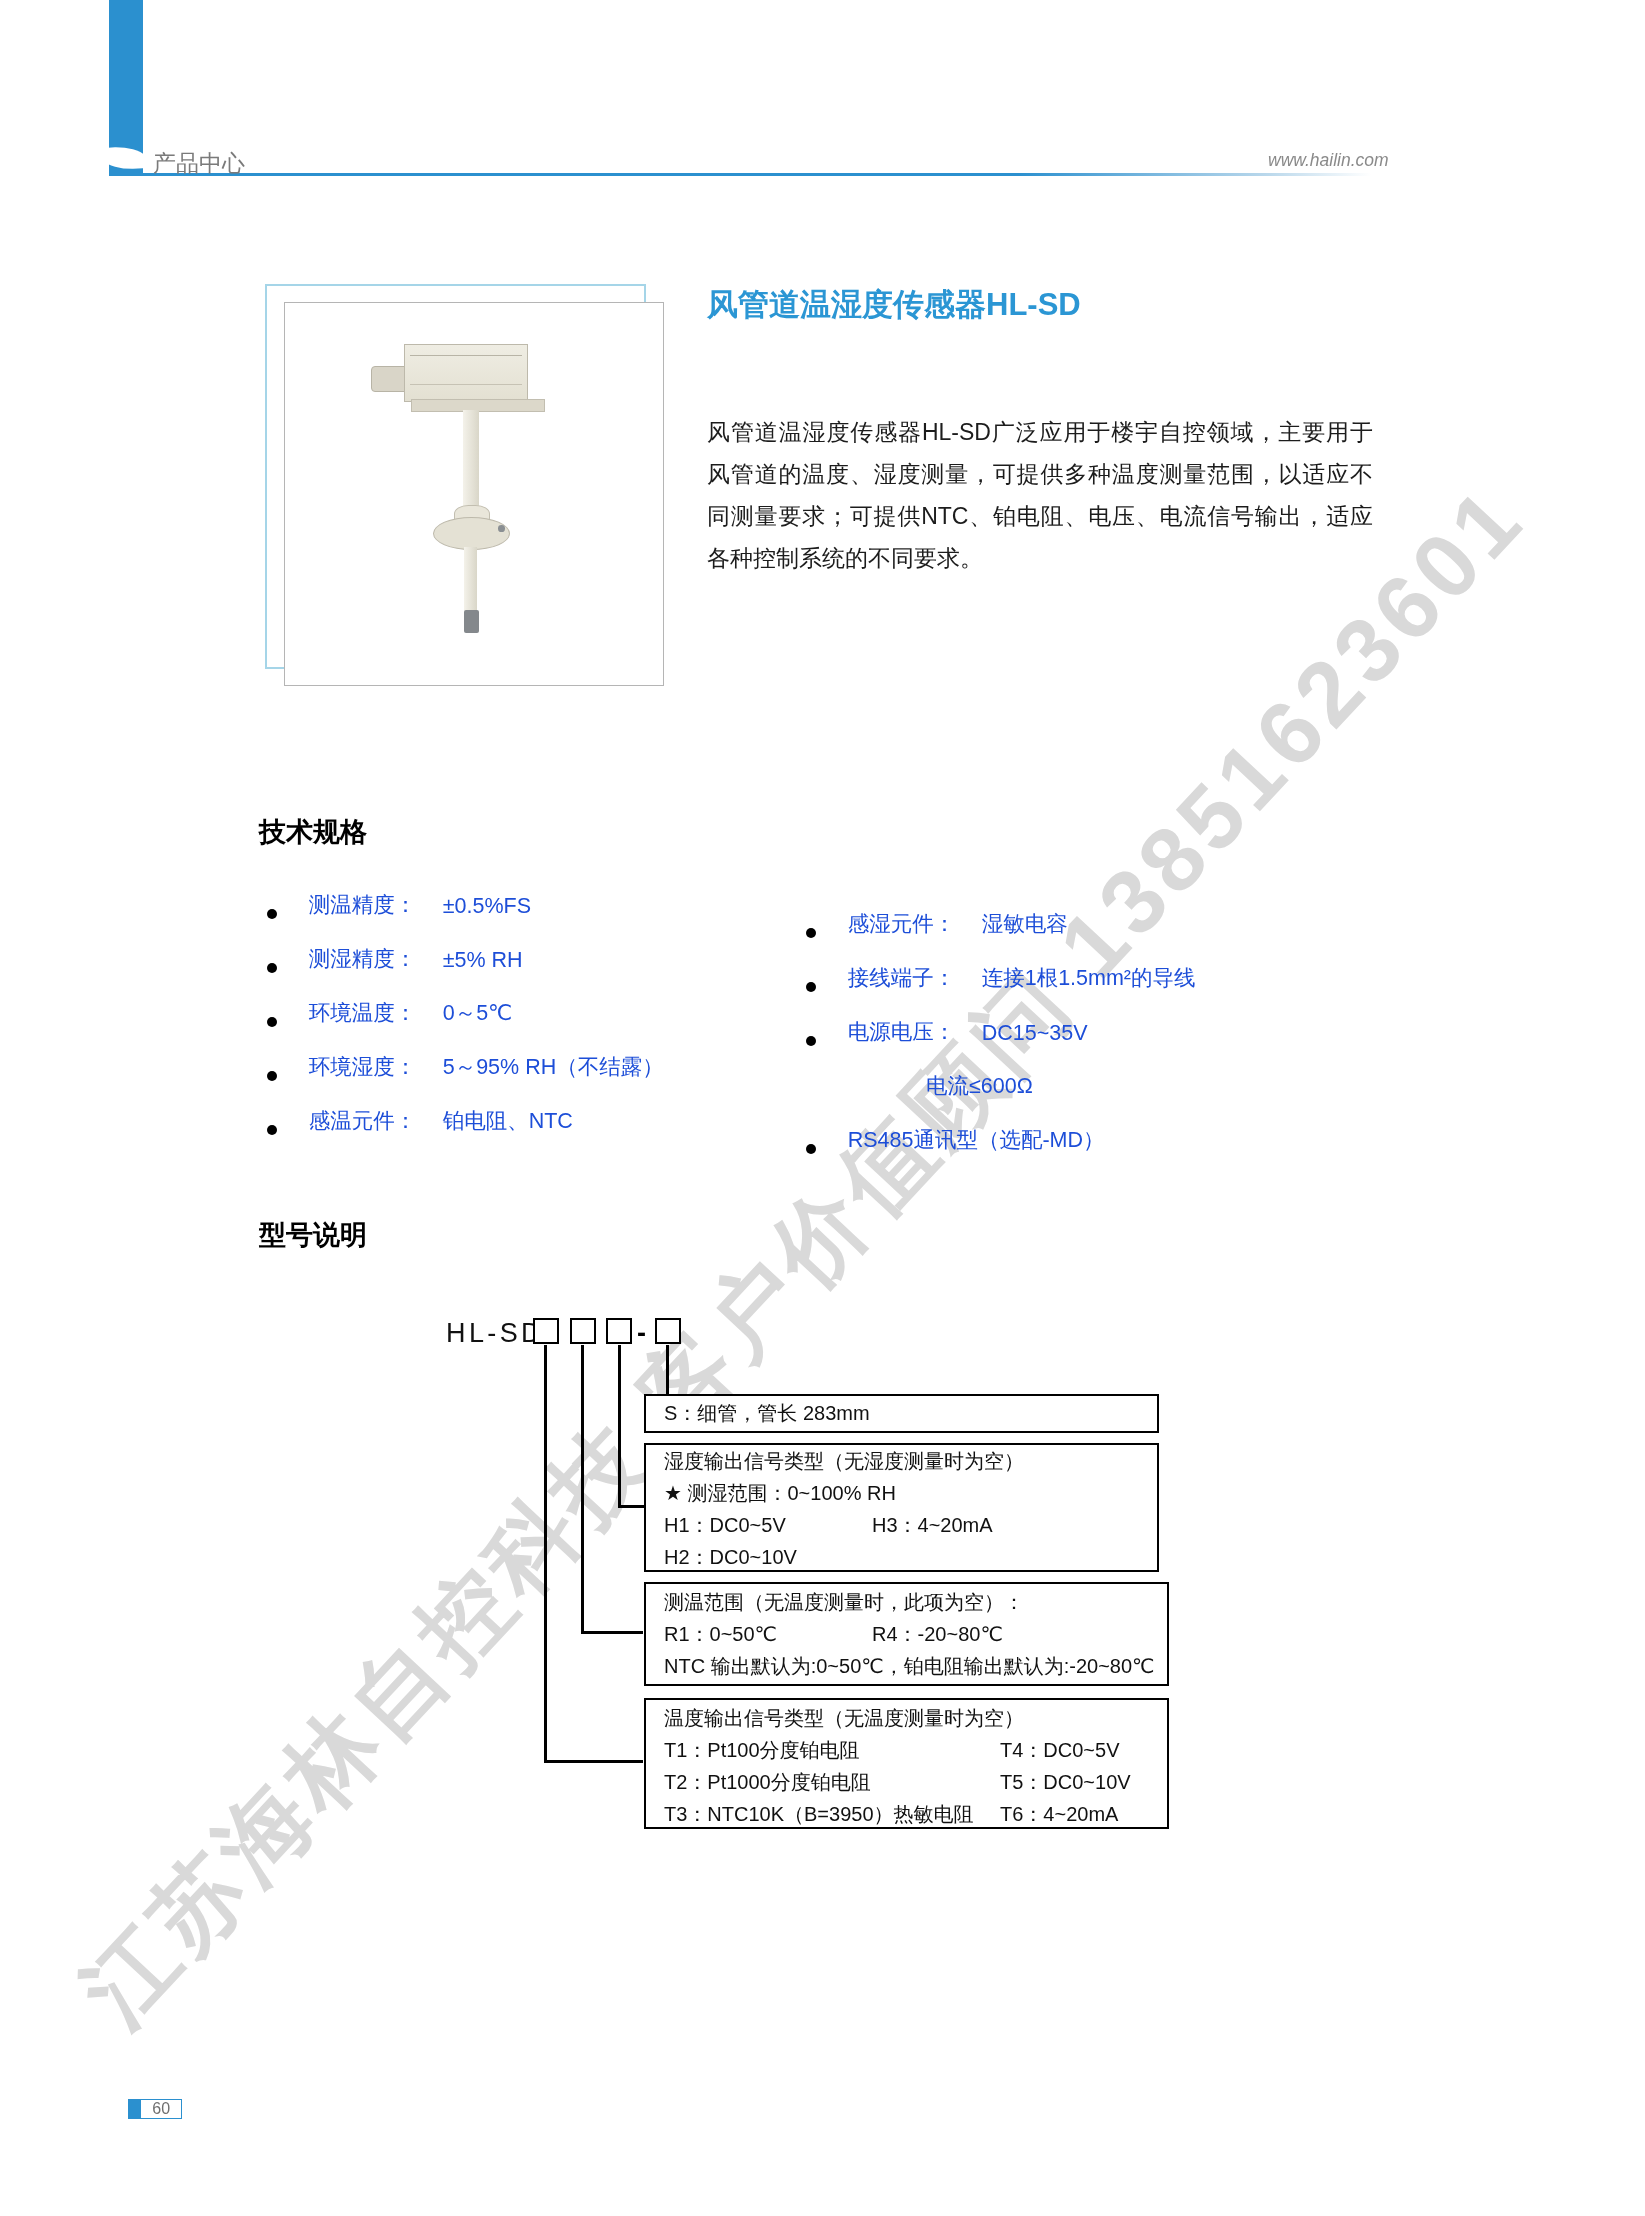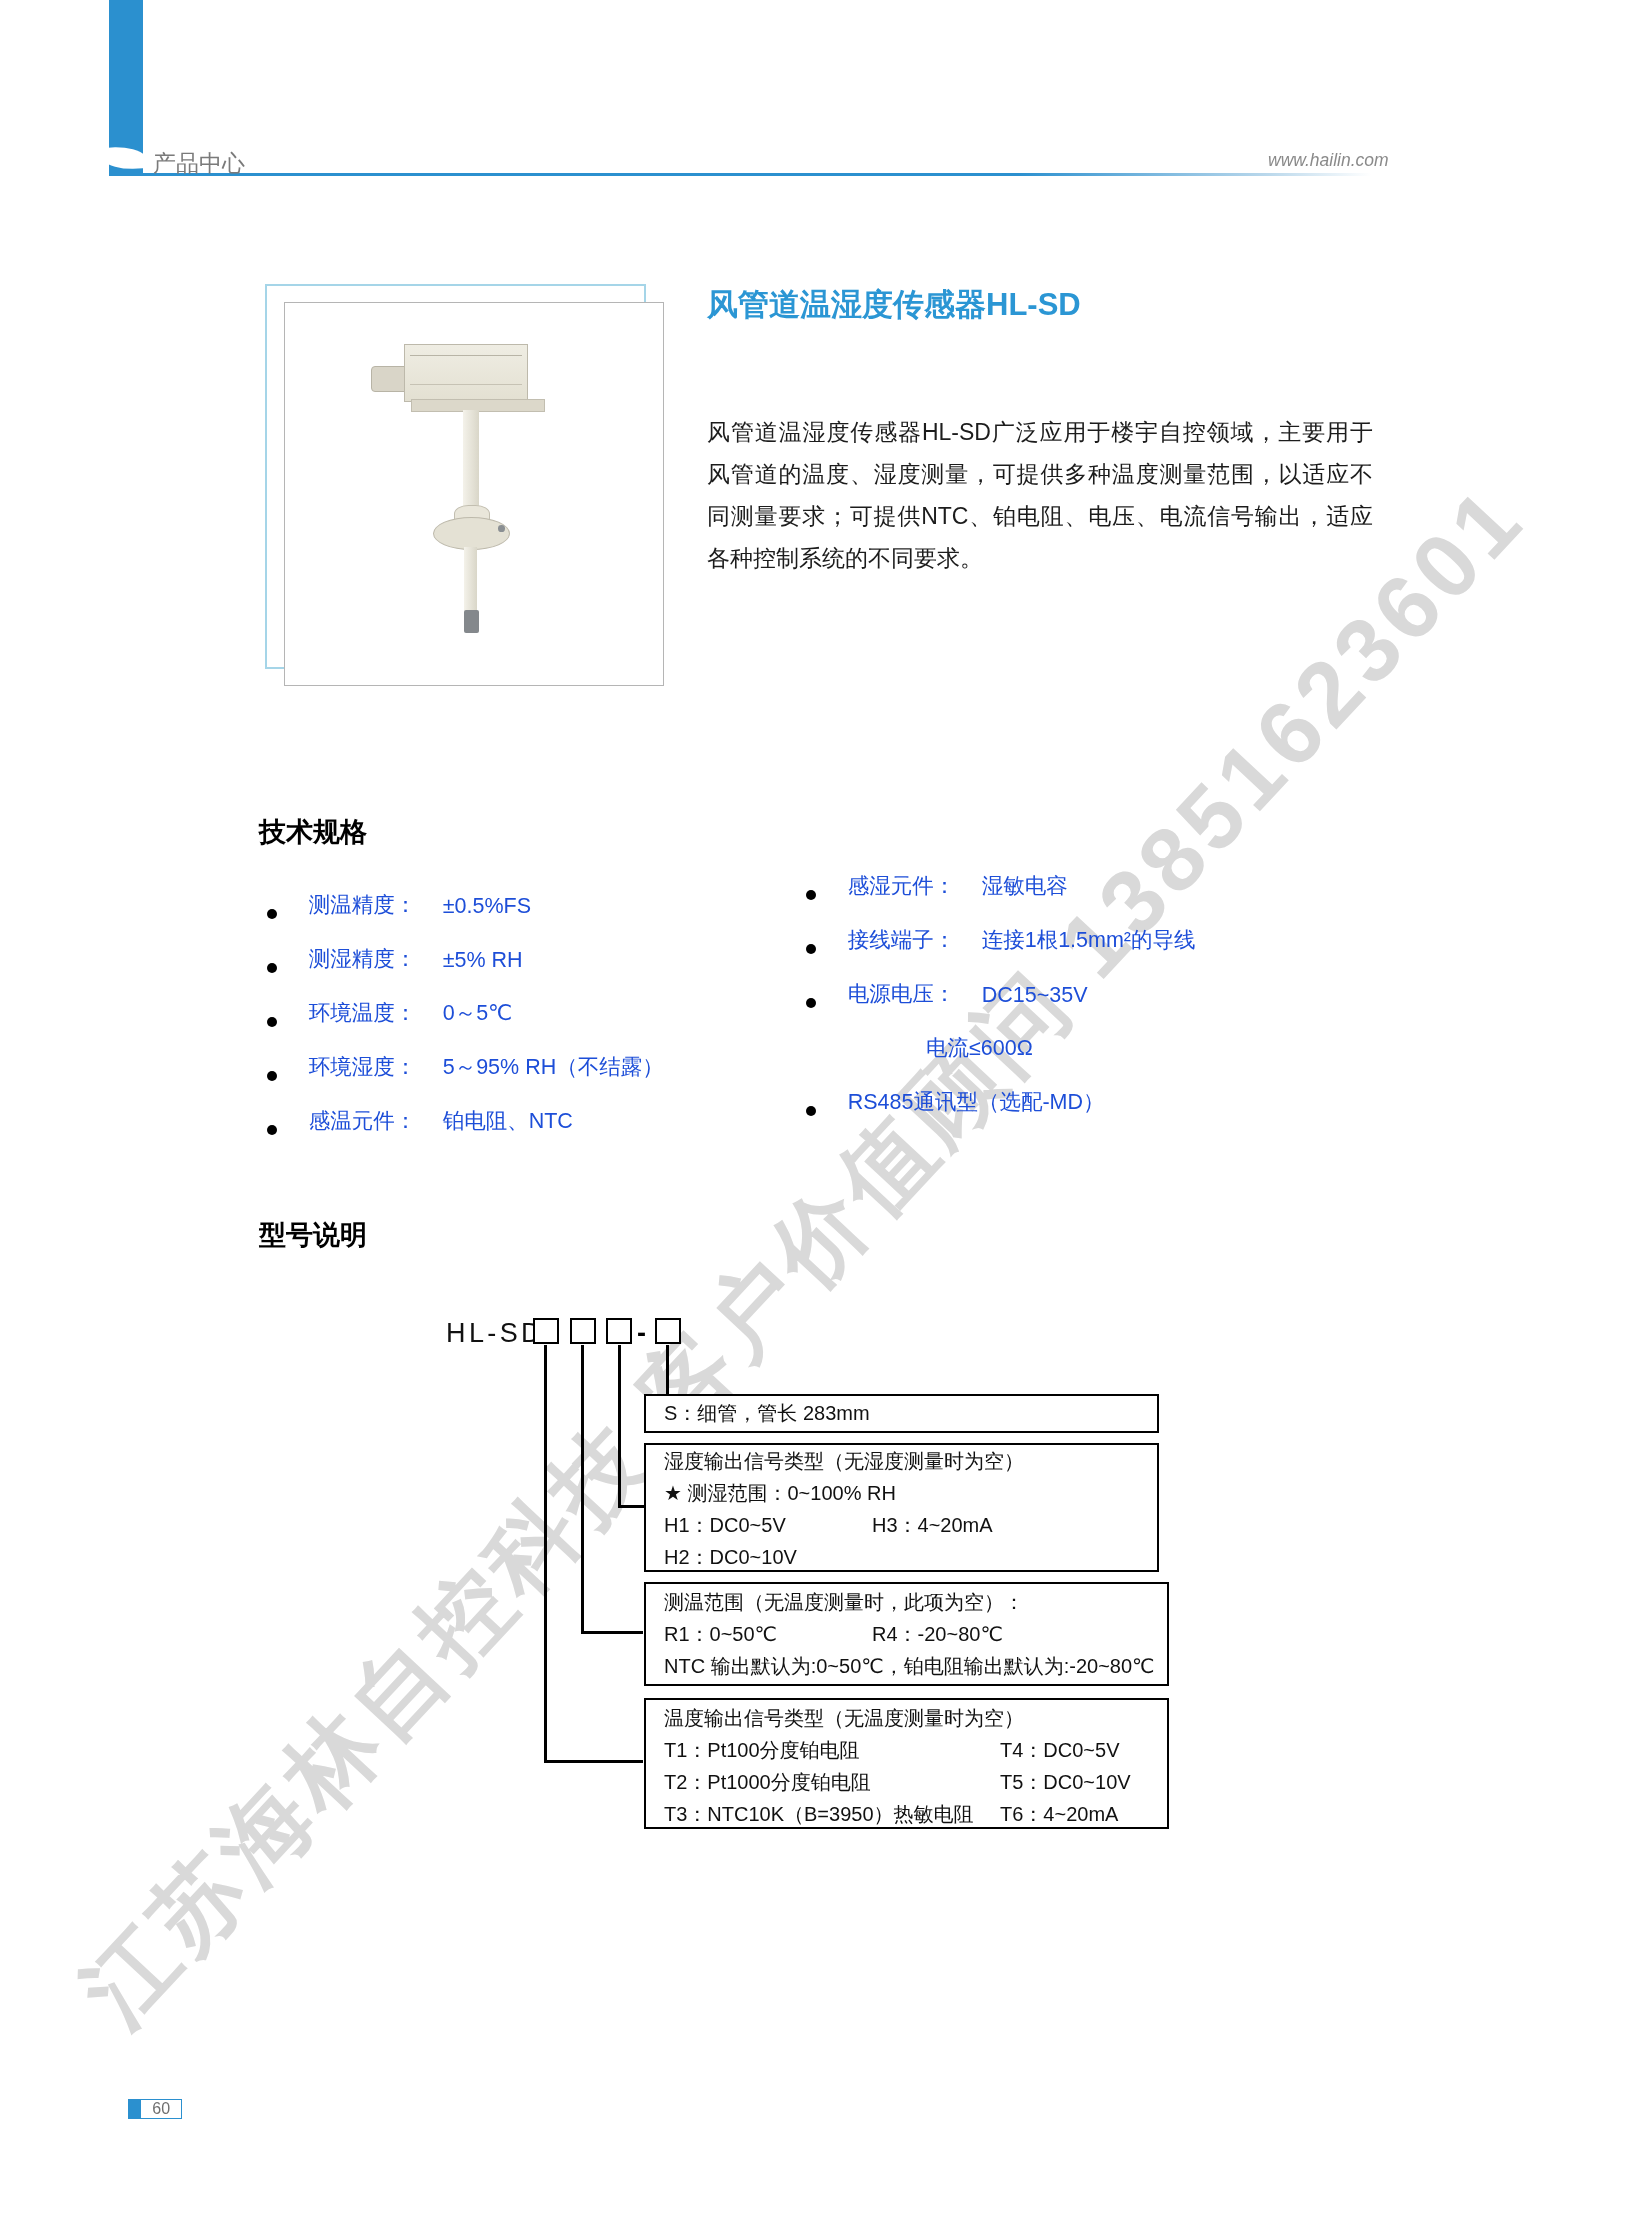--- a/index.html
+++ b/index.html
@@ -127,21 +127,21 @@
       <span class="lbl">环境湿度：</span>
       <span class="val">5～95% RH（不结露）</span>
     </div>
     <div class="spec-row">
       <span class="dot"></span>
       <span class="lbl">感温元件：</span>
       <span class="val">铂电阻、NTC</span>
     </div>
   </div>
 
-  <div class="abs specs-col" style="left:806px;top:846px;width:605px;">
+  <div class="abs specs-col" style="left:806px;top:884px;width:605px;">
     <div class="spec-row">
       <span class="dot"></span>
       <span class="lbl">感湿元件：</span>
       <span class="val">湿敏电容</span>
     </div>
     <div class="spec-row">
       <span class="dot"></span>
       <span class="lbl">接线端子：</span>
       <span class="val">连接1根1.5mm²的导线</span>
     </div>

